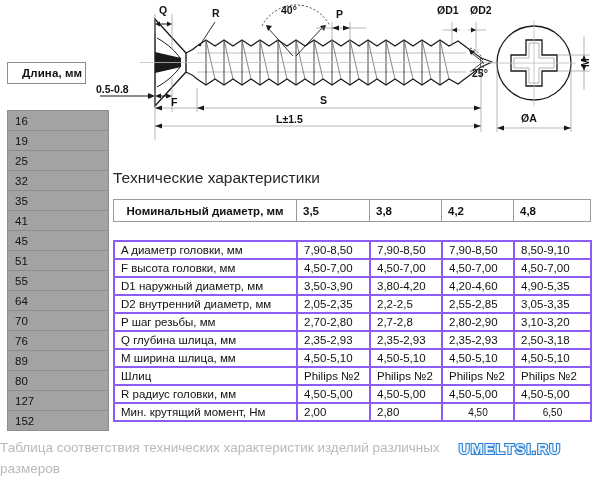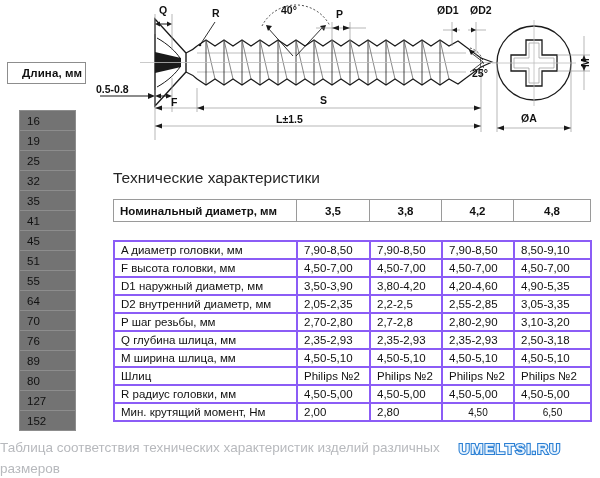--- a/index.html
+++ b/index.html
@@ -39,27 +39,27 @@
     display: flex;
     align-items: center;
     padding-left: 14px;
     font-size: 11.5px;
     font-weight: bold;
     color: #111;
     letter-spacing: .1px;
   }
   #length-rows {
     position: absolute;
-    left: 12px;
+    left: 0;
     top: 48px;
-    width: 57px;
+    width: 102px;
     border: 1px solid #8d8d8d;
     border-bottom: none;
     box-sizing: border-box;
-    background: #737373;
+    background: #a3a3a3;
   }
   .length-row {
     height: 20px;
     border-bottom: 1px solid #8d8d8d;
     box-sizing: border-box;
     display: flex;
     align-items: center;
     padding-left: 7px;
     font-size: 11.5px;
     color: #111;
@@ -85,22 +85,22 @@
   }
   #specs-head-table td {
     border: 1px solid #9a9a9a;
     height: 22px;
     font-size: 11.5px;
     font-weight: bold;
     color: #111;
     padding: 0 6px;
     box-sizing: border-box;
   }
-  #specs-head-table td.labelcell { text-align: left; margin-left: 20px; }
-  #specs-head-table td.valcell { text-align: center; }
+  #specs-head-table td.labelcell { text-align: center; margin-left: 20px; }
+  #specs-head-table td.valcell { text-align: left; }
 
   #specs-table {
     position: absolute;
     left: 113px;
     top: 240px;
     width: 477px;
     border-collapse: collapse;
     table-layout: fixed;
     background: #fff;
   }

